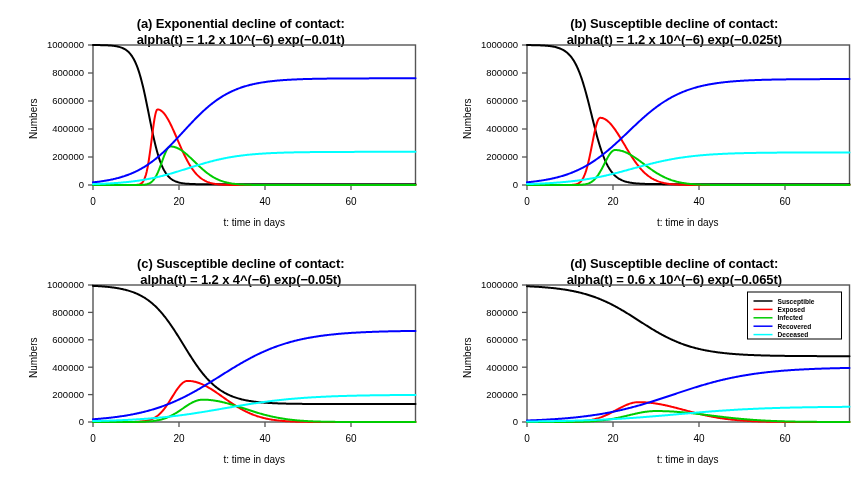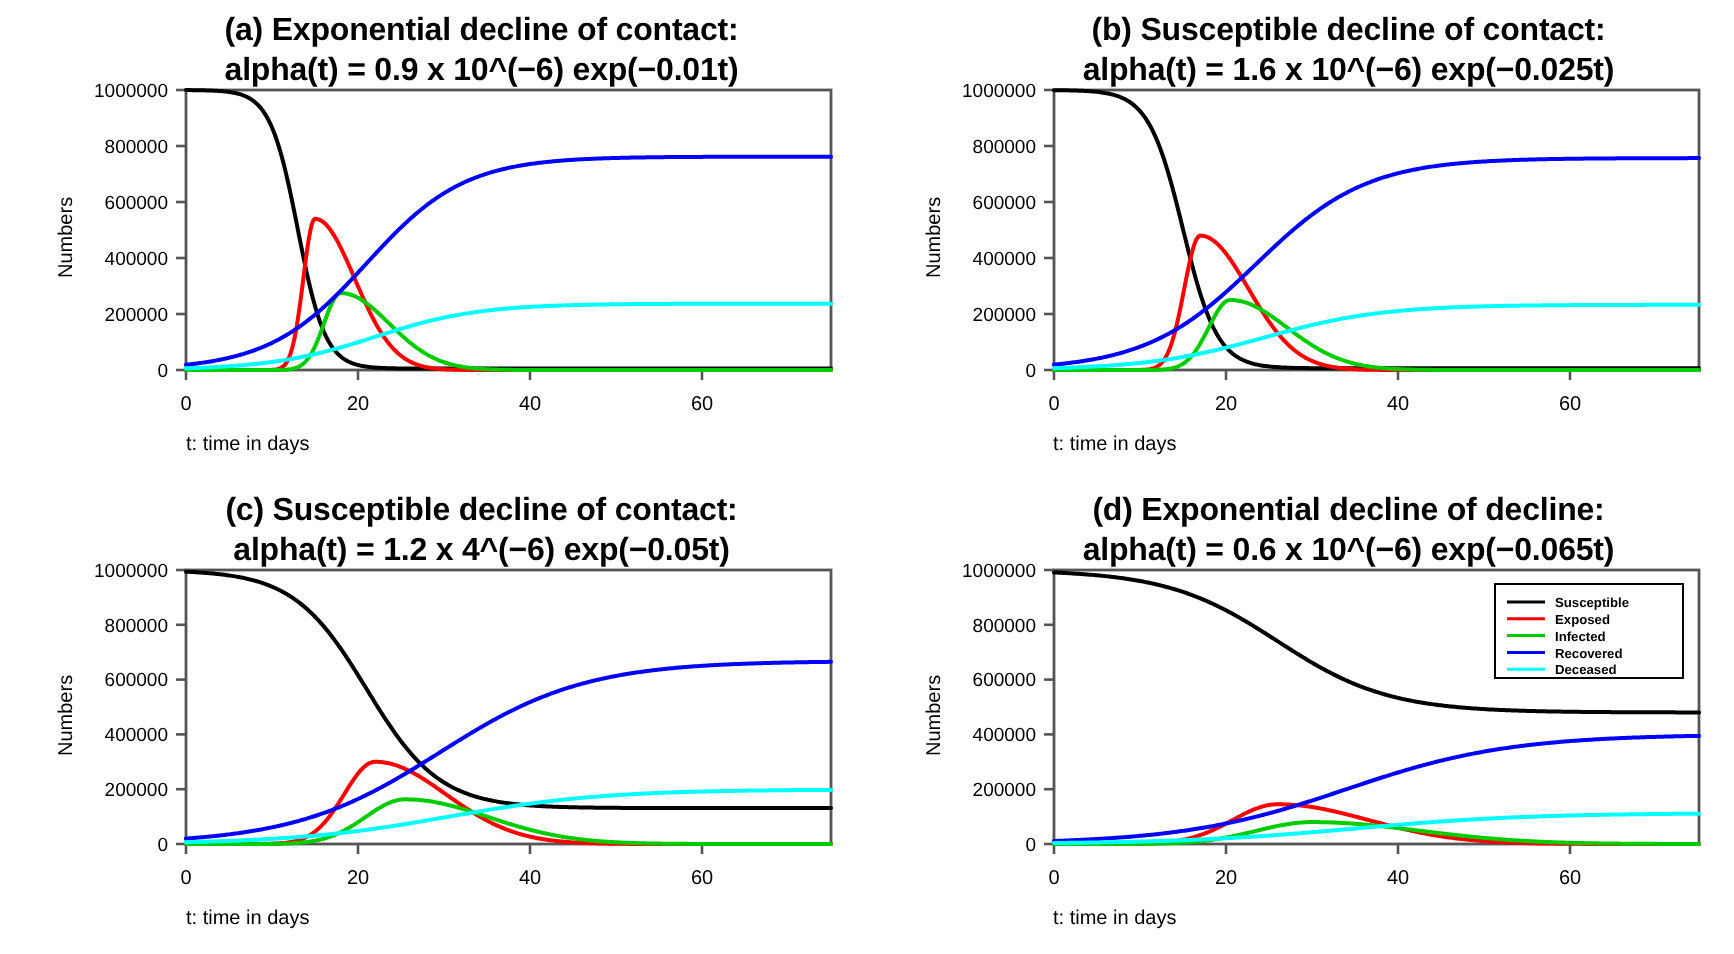--- a/index.html
+++ b/index.html
@@ -1,36 +1,36 @@
 <!DOCTYPE html>
 <html><head>
 <meta charset="utf-8">
 <style>
   html,body{margin:0;padding:0;background:#ffffff;}
   body{width:867px;height:477px;font-family:"Liberation Sans",sans-serif;overflow:hidden;}
   .grid{display:grid;grid-template-columns:433.5px 433.5px;grid-template-rows:240px 237px;width:867px;height:477px;}
   .panel{position:relative;width:100%;height:100%;}
-  .title{position:absolute;left:0;right:0;top:6px;text-align:center;font-size:16px;font-weight:bold;color:#000;line-height:1.22;letter-spacing:-0.1px;padding-left:48px;}
+  .title{position:absolute;left:0;right:0;top:16px;text-align:center;font-size:13px;font-weight:bold;color:#000;line-height:1.22;letter-spacing:-0.1px;padding-left:48px;}
   .title span{display:block;}
   .plotwrap{position:absolute;left:0;top:0;width:100%;height:100%;}
   svg{display:block;}
   .ylab{position:absolute;font-size:10px;color:#000;transform:rotate(-90deg);transform-origin:left top;white-space:nowrap;}
-  .xlab{position:absolute;font-size:10px;color:#000;text-align:left;white-space:nowrap;}
+  .xlab{position:absolute;font-size:10px;color:#000;text-align:center;white-space:nowrap;}
   .ytick{font-size:9.5px;fill:#000;text-anchor:end;font-family:"Liberation Sans",sans-serif;}
   .xtick{font-size:10px;fill:#000;text-anchor:middle;font-family:"Liberation Sans",sans-serif;}
   .legtxt{font-size:6.6px;fill:#000;font-family:"Liberation Sans",sans-serif;font-weight:bold;}
 </style>
 </head>
 <body>
 
 <div class="grid">
   <div class="panel">
     <div class="title">
       <span>(a) Exponential decline of contact:</span>
-      <span>alpha(t) = 0.9 x 10^(−6) exp(−0.01t)</span>
+      <span>alpha(t) = 1.2 x 10^(−6) exp(−0.01t)</span>
     </div>
     <div class="plotwrap">
         <svg width="433.5" height="240">
           <rect x="93" y="45" width="322.5" height="140" fill="none" stroke="#555555" stroke-width="1.4"></rect>
           <line x1="88" x2="93" y1="185" y2="185" stroke="#555555" stroke-width="1.3"></line>
           <text x="84" y="188.4" class="ytick">0</text>
           <line x1="88" x2="93" y1="157" y2="157" stroke="#555555" stroke-width="1.3"></line>
           <text x="84" y="160.4" class="ytick">200000</text>
           <line x1="88" x2="93" y1="129" y2="129" stroke="#555555" stroke-width="1.3"></line>
           <text x="84" y="132.4" class="ytick">400000</text>
@@ -54,21 +54,21 @@
           <path d="M93.00,182.36L93.77,182.28L94.54,182.20L95.30,182.11L96.07,182.02L96.84,181.93L97.61,181.83L98.38,181.74L99.14,181.64L99.91,181.53L100.68,181.43L101.45,181.32L102.21,181.21L102.98,181.09L103.75,180.97L104.52,180.85L105.29,180.72L106.05,180.59L106.82,180.46L107.59,180.32L108.36,180.18L109.13,180.03L109.89,179.88L110.66,179.73L111.43,179.57L112.20,179.40L112.96,179.24L113.73,179.06L114.50,178.88L115.27,178.70L116.04,178.51L116.80,178.32L117.57,178.12L118.34,177.92L119.11,177.71L119.88,177.49L120.64,177.27L121.41,177.05L122.18,176.81L122.95,176.57L123.71,176.33L124.48,176.08L125.25,175.82L126.02,175.55L126.79,175.28L127.55,175.00L128.32,174.71L129.09,174.42L129.86,174.12L130.63,173.81L131.39,173.49L132.16,173.17L132.93,172.83L133.70,172.49L134.46,172.14L135.23,171.79L136.00,171.42L136.77,171.04L137.54,170.66L138.30,170.27L139.07,169.87L139.84,169.46L140.61,169.04L141.38,168.61L142.14,168.17L142.91,167.72L143.68,167.27L144.45,166.80L145.21,166.32L145.98,165.84L146.75,165.34L147.52,164.83L148.29,164.32L149.05,163.79L149.82,163.25L150.59,162.71L151.36,162.15L152.13,161.59L152.89,161.01L153.66,160.42L154.43,159.83L155.20,159.22L155.96,158.61L156.73,157.98L157.50,157.35L158.27,156.70L159.04,156.05L159.80,155.38L160.57,154.71L161.34,154.03L162.11,153.34L162.88,152.64L163.64,151.93L164.41,151.21L165.18,150.48L165.95,149.75L166.71,149.01L167.48,148.26L168.25,147.50L169.02,146.74L169.79,145.97L170.55,145.19L171.32,144.41L172.09,143.62L172.86,142.83L173.63,142.03L174.39,141.22L175.16,140.41L175.93,139.60L176.70,138.78L177.46,137.96L178.23,137.14L179.00,136.32L179.77,135.49L180.54,134.66L181.30,133.83L182.07,132.99L182.84,132.16L183.61,131.33L184.38,130.49L185.14,129.66L185.91,128.83L186.68,128.00L187.45,127.17L188.21,126.34L188.98,125.52L189.75,124.70L190.52,123.88L191.29,123.07L192.05,122.26L192.82,121.45L193.59,120.65L194.36,119.86L195.13,119.07L195.89,118.28L196.66,117.51L197.43,116.73L198.20,115.97L198.96,115.21L199.73,114.46L200.50,113.72L201.27,112.98L202.04,112.26L202.80,111.54L203.57,110.83L204.34,110.12L205.11,109.43L205.88,108.75L206.64,108.07L207.41,107.41L208.18,106.75L208.95,106.10L209.71,105.47L210.48,104.84L211.25,104.22L212.02,103.61L212.79,103.01L213.55,102.43L214.32,101.85L215.09,101.28L215.86,100.72L216.63,100.17L217.39,99.64L218.16,99.11L218.93,98.59L219.70,98.08L220.46,97.58L221.23,97.09L222.00,96.62L222.77,96.15L223.54,95.69L224.30,95.24L225.07,94.80L225.84,94.37L226.61,93.95L227.38,93.53L228.14,93.13L228.91,92.74L229.68,92.35L230.45,91.98L231.21,91.61L231.98,91.25L232.75,90.90L233.52,90.55L234.29,90.22L235.05,89.89L235.82,89.58L236.59,89.26L237.36,88.96L238.13,88.67L238.89,88.38L239.66,88.10L240.43,87.82L241.20,87.56L241.96,87.30L242.73,87.04L243.50,86.79L244.27,86.55L245.04,86.32L245.80,86.09L246.57,85.87L247.34,85.65L248.11,85.44L248.88,85.24L249.64,85.04L250.41,84.84L251.18,84.66L251.95,84.47L252.71,84.29L253.48,84.12L254.25,83.95L255.02,83.79L255.79,83.63L256.55,83.47L257.32,83.32L258.09,83.17L258.86,83.03L259.63,82.89L260.39,82.76L261.16,82.63L261.93,82.50L262.70,82.37L263.46,82.25L264.23,82.14L265.00,82.02L265.77,81.91L266.54,81.81L267.30,81.70L268.07,81.60L268.84,81.50L269.61,81.41L270.38,81.32L271.14,81.23L271.91,81.14L272.68,81.06L273.45,80.97L274.21,80.89L274.98,80.82L275.75,80.74L276.52,80.67L277.29,80.60L278.05,80.53L278.82,80.46L279.59,80.40L280.36,80.34L281.13,80.27L281.89,80.22L282.66,80.16L283.43,80.10L284.20,80.05L284.96,80.00L285.73,79.95L286.50,79.90L287.27,79.85L288.04,79.80L288.80,79.76L289.57,79.71L290.34,79.67L291.11,79.63L291.88,79.59L292.64,79.55L293.41,79.51L294.18,79.48L294.95,79.44L295.71,79.41L296.48,79.38L297.25,79.34L298.02,79.31L298.79,79.28L299.55,79.25L300.32,79.22L301.09,79.20L301.86,79.17L302.63,79.14L303.39,79.12L304.16,79.09L304.93,79.07L305.70,79.05L306.46,79.03L307.23,79.00L308.00,78.98L308.77,78.96L309.54,78.94L310.30,78.92L311.07,78.91L311.84,78.89L312.61,78.87L313.38,78.85L314.14,78.84L314.91,78.82L315.68,78.81L316.45,78.79L317.21,78.78L317.98,78.76L318.75,78.75L319.52,78.74L320.29,78.72L321.05,78.71L321.82,78.70L322.59,78.69L323.36,78.68L324.13,78.66L324.89,78.65L325.66,78.64L326.43,78.63L327.20,78.62L327.96,78.62L328.73,78.61L329.50,78.60L330.27,78.59L331.04,78.58L331.80,78.57L332.57,78.56L333.34,78.56L334.11,78.55L334.88,78.54L335.64,78.54L336.41,78.53L337.18,78.52L337.95,78.52L338.71,78.51L339.48,78.50L340.25,78.50L341.02,78.49L341.79,78.49L342.55,78.48L343.32,78.48L344.09,78.47L344.86,78.47L345.63,78.46L346.39,78.46L347.16,78.46L347.93,78.45L348.70,78.45L349.46,78.44L350.23,78.44L351.00,78.44L351.77,78.43L352.54,78.43L353.30,78.43L354.07,78.42L354.84,78.42L355.61,78.42L356.38,78.41L357.14,78.41L357.91,78.41L358.68,78.40L359.45,78.40L360.21,78.40L360.98,78.40L361.75,78.39L362.52,78.39L363.29,78.39L364.05,78.39L364.82,78.39L365.59,78.38L366.36,78.38L367.13,78.38L367.89,78.38L368.66,78.38L369.43,78.37L370.20,78.37L370.96,78.37L371.73,78.37L372.50,78.37L373.27,78.37L374.04,78.37L374.80,78.36L375.57,78.36L376.34,78.36L377.11,78.36L377.88,78.36L378.64,78.36L379.41,78.36L380.18,78.36L380.95,78.35L381.71,78.35L382.48,78.35L383.25,78.35L384.02,78.35L384.79,78.35L385.55,78.35L386.32,78.35L387.09,78.35L387.86,78.35L388.63,78.35L389.39,78.34L390.16,78.34L390.93,78.34L391.70,78.34L392.46,78.34L393.23,78.34L394.00,78.34L394.77,78.34L395.54,78.34L396.30,78.34L397.07,78.34L397.84,78.34L398.61,78.34L399.38,78.34L400.14,78.34L400.91,78.34L401.68,78.33L402.45,78.33L403.21,78.33L403.98,78.33L404.75,78.33L405.52,78.33L406.29,78.33L407.05,78.33L407.82,78.33L408.59,78.33L409.36,78.33L410.13,78.33L410.89,78.33L411.66,78.33L412.43,78.33L413.20,78.33L413.96,78.33L414.73,78.33L415.50,78.33" fill="none" stroke="#0000ff" stroke-width="2" stroke-linejoin="round" stroke-linecap="round"></path>
           <path d="M93.00,184.14L93.77,184.12L94.54,184.09L95.30,184.07L96.07,184.04L96.84,184.01L97.61,183.98L98.38,183.95L99.14,183.92L99.91,183.89L100.68,183.86L101.45,183.83L102.21,183.79L102.98,183.76L103.75,183.72L104.52,183.69L105.29,183.65L106.05,183.61L106.82,183.57L107.59,183.53L108.36,183.49L109.13,183.44L109.89,183.40L110.66,183.35L111.43,183.31L112.20,183.26L112.96,183.21L113.73,183.16L114.50,183.11L115.27,183.05L116.04,183.00L116.80,182.94L117.57,182.89L118.34,182.83L119.11,182.77L119.88,182.70L120.64,182.64L121.41,182.57L122.18,182.51L122.95,182.44L123.71,182.37L124.48,182.30L125.25,182.22L126.02,182.15L126.79,182.07L127.55,181.99L128.32,181.91L129.09,181.82L129.86,181.74L130.63,181.65L131.39,181.56L132.16,181.47L132.93,181.37L133.70,181.28L134.46,181.18L135.23,181.08L136.00,180.97L136.77,180.87L137.54,180.76L138.30,180.65L139.07,180.54L139.84,180.42L140.61,180.31L141.38,180.19L142.14,180.06L142.91,179.94L143.68,179.81L144.45,179.68L145.21,179.55L145.98,179.41L146.75,179.27L147.52,179.13L148.29,178.99L149.05,178.84L149.82,178.69L150.59,178.54L151.36,178.39L152.13,178.23L152.89,178.07L153.66,177.91L154.43,177.74L155.20,177.57L155.96,177.40L156.73,177.23L157.50,177.05L158.27,176.87L159.04,176.69L159.80,176.50L160.57,176.32L161.34,176.13L162.11,175.93L162.88,175.74L163.64,175.54L164.41,175.34L165.18,175.14L165.95,174.93L166.71,174.72L167.48,174.51L168.25,174.30L169.02,174.09L169.79,173.87L170.55,173.65L171.32,173.43L172.09,173.21L172.86,172.98L173.63,172.75L174.39,172.53L175.16,172.30L175.93,172.06L176.70,171.83L177.46,171.60L178.23,171.36L179.00,171.12L179.77,170.88L180.54,170.64L181.30,170.40L182.07,170.16L182.84,169.92L183.61,169.68L184.38,169.44L185.14,169.19L185.91,168.95L186.68,168.70L187.45,168.46L188.21,168.21L188.98,167.97L189.75,167.73L190.52,167.48L191.29,167.24L192.05,167.00L192.82,166.75L193.59,166.51L194.36,166.27L195.13,166.03L195.89,165.79L196.66,165.55L197.43,165.32L198.20,165.08L198.96,164.85L199.73,164.62L200.50,164.39L201.27,164.16L202.04,163.93L202.80,163.70L203.57,163.48L204.34,163.26L205.11,163.04L205.88,162.82L206.64,162.60L207.41,162.39L208.18,162.18L208.95,161.97L209.71,161.77L210.48,161.56L211.25,161.36L212.02,161.16L212.79,160.96L213.55,160.77L214.32,160.58L215.09,160.39L215.86,160.20L216.63,160.02L217.39,159.84L218.16,159.66L218.93,159.49L219.70,159.32L220.46,159.15L221.23,158.98L222.00,158.81L222.77,158.65L223.54,158.50L224.30,158.34L225.07,158.19L225.84,158.04L226.61,157.89L227.38,157.74L228.14,157.60L228.91,157.46L229.68,157.33L230.45,157.19L231.21,157.06L231.98,156.93L232.75,156.81L233.52,156.68L234.29,156.56L235.05,156.44L235.82,156.33L236.59,156.21L237.36,156.10L238.13,155.99L238.89,155.89L239.66,155.78L240.43,155.68L241.20,155.58L241.96,155.48L242.73,155.39L243.50,155.30L244.27,155.21L245.04,155.12L245.80,155.03L246.57,154.95L247.34,154.86L248.11,154.78L248.88,154.71L249.64,154.63L250.41,154.55L251.18,154.48L251.95,154.41L252.71,154.34L253.48,154.27L254.25,154.21L255.02,154.14L255.79,154.08L256.55,154.02L257.32,153.96L258.09,153.90L258.86,153.84L259.63,153.79L260.39,153.73L261.16,153.68L261.93,153.63L262.70,153.58L263.46,153.53L264.23,153.49L265.00,153.44L265.77,153.39L266.54,153.35L267.30,153.31L268.07,153.27L268.84,153.23L269.61,153.19L270.38,153.15L271.14,153.11L271.91,153.08L272.68,153.04L273.45,153.01L274.21,152.97L274.98,152.94L275.75,152.91L276.52,152.88L277.29,152.85L278.05,152.82L278.82,152.79L279.59,152.76L280.36,152.74L281.13,152.71L281.89,152.69L282.66,152.66L283.43,152.64L284.20,152.62L284.96,152.59L285.73,152.57L286.50,152.55L287.27,152.53L288.04,152.51L288.80,152.49L289.57,152.47L290.34,152.45L291.11,152.43L291.88,152.42L292.64,152.40L293.41,152.38L294.18,152.37L294.95,152.35L295.71,152.34L296.48,152.32L297.25,152.31L298.02,152.29L298.79,152.28L299.55,152.27L300.32,152.25L301.09,152.24L301.86,152.23L302.63,152.22L303.39,152.21L304.16,152.19L304.93,152.18L305.70,152.17L306.46,152.16L307.23,152.15L308.00,152.14L308.77,152.13L309.54,152.13L310.30,152.12L311.07,152.11L311.84,152.10L312.61,152.09L313.38,152.08L314.14,152.08L314.91,152.07L315.68,152.06L316.45,152.05L317.21,152.05L317.98,152.04L318.75,152.04L319.52,152.03L320.29,152.02L321.05,152.02L321.82,152.01L322.59,152.01L323.36,152.00L324.13,152.00L324.89,151.99L325.66,151.99L326.43,151.98L327.20,151.98L327.96,151.97L328.73,151.97L329.50,151.96L330.27,151.96L331.04,151.95L331.80,151.95L332.57,151.95L333.34,151.94L334.11,151.94L334.88,151.94L335.64,151.93L336.41,151.93L337.18,151.93L337.95,151.92L338.71,151.92L339.48,151.92L340.25,151.91L341.02,151.91L341.79,151.91L342.55,151.91L343.32,151.90L344.09,151.90L344.86,151.90L345.63,151.90L346.39,151.89L347.16,151.89L347.93,151.89L348.70,151.89L349.46,151.89L350.23,151.88L351.00,151.88L351.77,151.88L352.54,151.88L353.30,151.88L354.07,151.88L354.84,151.87L355.61,151.87L356.38,151.87L357.14,151.87L357.91,151.87L358.68,151.87L359.45,151.87L360.21,151.86L360.98,151.86L361.75,151.86L362.52,151.86L363.29,151.86L364.05,151.86L364.82,151.86L365.59,151.86L366.36,151.85L367.13,151.85L367.89,151.85L368.66,151.85L369.43,151.85L370.20,151.85L370.96,151.85L371.73,151.85L372.50,151.85L373.27,151.85L374.04,151.85L374.80,151.85L375.57,151.84L376.34,151.84L377.11,151.84L377.88,151.84L378.64,151.84L379.41,151.84L380.18,151.84L380.95,151.84L381.71,151.84L382.48,151.84L383.25,151.84L384.02,151.84L384.79,151.84L385.55,151.84L386.32,151.84L387.09,151.84L387.86,151.84L388.63,151.83L389.39,151.83L390.16,151.83L390.93,151.83L391.70,151.83L392.46,151.83L393.23,151.83L394.00,151.83L394.77,151.83L395.54,151.83L396.30,151.83L397.07,151.83L397.84,151.83L398.61,151.83L399.38,151.83L400.14,151.83L400.91,151.83L401.68,151.83L402.45,151.83L403.21,151.83L403.98,151.83L404.75,151.83L405.52,151.83L406.29,151.83L407.05,151.83L407.82,151.83L408.59,151.83L409.36,151.83L410.13,151.83L410.89,151.83L411.66,151.83L412.43,151.83L413.20,151.83L413.96,151.83L414.73,151.83L415.50,151.83" fill="none" stroke="#00ffff" stroke-width="2" stroke-linejoin="round" stroke-linecap="round"></path>
         </svg>
         <div class="ylab" style="left: 28px; top: 139px;">Numbers</div>
         <div class="xlab" style="left: 93px; width: 322.5px; top: 217px;">t: time in days</div>
       </div>
   </div>
   <div class="panel">
     <div class="title">
       <span>(b) Susceptible decline of contact:</span>
-      <span>alpha(t) = 1.6 x 10^(−6) exp(−0.025t)</span>
+      <span>alpha(t) = 1.2 x 10^(−6) exp(−0.025t)</span>
     </div>
     <div class="plotwrap">
         <svg width="433.5" height="240">
           <rect x="93" y="45" width="322.5" height="140" fill="none" stroke="#555555" stroke-width="1.4"></rect>
           <line x1="88" x2="93" y1="185" y2="185" stroke="#555555" stroke-width="1.3"></line>
           <text x="84" y="188.4" class="ytick">0</text>
           <line x1="88" x2="93" y1="157" y2="157" stroke="#555555" stroke-width="1.3"></line>
           <text x="84" y="160.4" class="ytick">200000</text>
           <line x1="88" x2="93" y1="129" y2="129" stroke="#555555" stroke-width="1.3"></line>
           <text x="84" y="132.4" class="ytick">400000</text>
@@ -129,21 +129,21 @@
           <path d="M93.00,182.00L93.77,182.00L94.54,182.00L95.30,182.00L96.07,182.00L96.84,182.00L97.61,182.00L98.38,182.00L99.14,182.00L99.91,182.00L100.68,182.00L101.45,182.00L102.21,182.00L102.98,182.00L103.75,182.00L104.52,182.00L105.29,182.00L106.05,182.00L106.82,182.00L107.59,182.00L108.36,182.00L109.13,182.00L109.89,182.00L110.66,182.00L111.43,182.00L112.20,182.00L112.96,182.00L113.73,182.00L114.50,182.00L115.27,182.00L116.04,182.00L116.80,182.00L117.57,182.00L118.34,182.00L119.11,182.00L119.88,182.00L120.64,182.00L121.41,182.00L122.18,181.99L122.95,181.99L123.71,181.99L124.48,181.99L125.25,181.99L126.02,181.99L126.79,181.99L127.55,181.98L128.32,181.98L129.09,181.98L129.86,181.97L130.63,181.97L131.39,181.97L132.16,181.96L132.93,181.96L133.70,181.95L134.46,181.94L135.23,181.93L136.00,181.92L136.77,181.91L137.54,181.90L138.30,181.89L139.07,181.87L139.84,181.86L140.61,181.84L141.38,181.82L142.14,181.79L142.91,181.77L143.68,181.74L144.45,181.71L145.21,181.67L145.98,181.63L146.75,181.59L147.52,181.54L148.29,181.49L149.05,181.43L149.82,181.37L150.59,181.30L151.36,181.23L152.13,181.14L152.89,181.06L153.66,180.96L154.43,180.86L155.20,180.74L155.96,180.62L156.73,180.49L157.50,180.35L158.27,180.20L159.04,180.04L159.80,179.86L160.57,179.68L161.34,179.48L162.11,179.27L162.88,179.04L163.64,178.81L164.41,178.55L165.18,178.29L165.95,178.01L166.71,177.71L167.48,177.40L168.25,177.08L169.02,176.74L169.79,176.38L170.55,176.01L171.32,175.63L172.09,175.23L172.86,174.82L173.63,174.39L174.39,173.95L175.16,173.50L175.93,173.03L176.70,172.56L177.46,172.07L178.23,171.58L179.00,171.07L179.77,170.56L180.54,170.05L181.30,169.53L182.07,169.00L182.84,168.48L183.61,167.95L184.38,167.43L185.14,166.91L185.91,166.39L186.68,165.88L187.45,165.38L188.21,164.89L188.98,164.41L189.75,163.95L190.52,163.50L191.29,163.07L192.05,162.65L192.82,162.26L193.59,161.89L194.36,161.55L195.13,161.23L195.89,160.93L196.66,160.67L197.43,160.43L198.20,160.23L198.96,160.05L199.73,159.91L200.50,159.80L201.27,159.72L202.04,159.68L202.80,159.67L203.57,159.67L204.34,159.69L205.11,159.71L205.88,159.74L206.64,159.77L207.41,159.82L208.18,159.87L208.95,159.93L209.71,159.99L210.48,160.07L211.25,160.15L212.02,160.24L212.79,160.33L213.55,160.43L214.32,160.54L215.09,160.66L215.86,160.78L216.63,160.91L217.39,161.05L218.16,161.19L218.93,161.34L219.70,161.49L220.46,161.65L221.23,161.82L222.00,161.99L222.77,162.17L223.54,162.35L224.30,162.54L225.07,162.73L225.84,162.93L226.61,163.13L227.38,163.34L228.14,163.55L228.91,163.76L229.68,163.98L230.45,164.20L231.21,164.42L231.98,164.65L232.75,164.88L233.52,165.12L234.29,165.35L235.05,165.59L235.82,165.83L236.59,166.07L237.36,166.32L238.13,166.56L238.89,166.81L239.66,167.06L240.43,167.31L241.20,167.56L241.96,167.81L242.73,168.06L243.50,168.31L244.27,168.57L245.04,168.82L245.80,169.07L246.57,169.32L247.34,169.57L248.11,169.82L248.88,170.07L249.64,170.32L250.41,170.57L251.18,170.81L251.95,171.05L252.71,171.30L253.48,171.54L254.25,171.78L255.02,172.01L255.79,172.25L256.55,172.48L257.32,172.71L258.09,172.94L258.86,173.16L259.63,173.39L260.39,173.60L261.16,173.82L261.93,174.04L262.70,174.25L263.46,174.46L264.23,174.66L265.00,174.86L265.77,175.06L266.54,175.26L267.30,175.45L268.07,175.64L268.84,175.83L269.61,176.01L270.38,176.19L271.14,176.36L271.91,176.53L272.68,176.70L273.45,176.87L274.21,177.03L274.98,177.19L275.75,177.34L276.52,177.50L277.29,177.64L278.05,177.79L278.82,177.93L279.59,178.07L280.36,178.20L281.13,178.33L281.89,178.46L282.66,178.59L283.43,178.71L284.20,178.83L284.96,178.94L285.73,179.05L286.50,179.16L287.27,179.27L288.04,179.37L288.80,179.47L289.57,179.57L290.34,179.66L291.11,179.75L291.88,179.84L292.64,179.93L293.41,180.01L294.18,180.09L294.95,180.17L295.71,180.24L296.48,180.31L297.25,180.38L298.02,180.45L298.79,180.52L299.55,180.58L300.32,180.64L301.09,180.70L301.86,180.76L302.63,180.81L303.39,180.86L304.16,180.91L304.93,180.96L305.70,181.01L306.46,181.05L307.23,181.10L308.00,181.14L308.77,181.18L309.54,181.22L310.30,181.26L311.07,181.29L311.84,181.32L312.61,181.36L313.38,181.39L314.14,181.42L314.91,181.45L315.68,181.47L316.45,181.50L317.21,181.53L317.98,181.55L318.75,181.57L319.52,181.59L320.29,181.61L321.05,181.63L321.82,181.65L322.59,181.67L323.36,181.69L324.13,181.71L324.89,181.72L325.66,181.74L326.43,181.75L327.20,181.76L327.96,181.78L328.73,181.79L329.50,181.80L330.27,181.81L331.04,181.82L331.80,181.83L332.57,181.84L333.34,181.85L334.11,181.86L334.88,181.87L335.64,181.88L336.41,181.88L337.18,181.89L337.95,181.90L338.71,181.90L339.48,181.91L340.25,181.91L341.02,181.92L341.79,181.92L342.55,181.93L343.32,181.93L344.09,181.94L344.86,181.94L345.63,181.94L346.39,181.95L347.16,181.95L347.93,181.95L348.70,181.96L349.46,181.96L350.23,181.96L351.00,181.96L351.77,181.97L352.54,181.97L353.30,181.97L354.07,181.97L354.84,181.98L355.61,181.98L356.38,181.98L357.14,181.98L357.91,181.98L358.68,181.98L359.45,181.98L360.21,181.98L360.98,181.99L361.75,181.99L362.52,181.99L363.29,181.99L364.05,181.99L364.82,181.99L365.59,181.99L366.36,181.99L367.13,181.99L367.89,181.99L368.66,181.99L369.43,181.99L370.20,181.99L370.96,181.99L371.73,181.99L372.50,182.00L373.27,182.00L374.04,182.00L374.80,182.00L375.57,182.00L376.34,182.00L377.11,182.00L377.88,182.00L378.64,182.00L379.41,182.00L380.18,182.00L380.95,182.00L381.71,182.00L382.48,182.00L383.25,182.00L384.02,182.00L384.79,182.00L385.55,182.00L386.32,182.00L387.09,182.00L387.86,182.00L388.63,182.00L389.39,182.00L390.16,182.00L390.93,182.00L391.70,182.00L392.46,182.00L393.23,182.00L394.00,182.00L394.77,182.00L395.54,182.00L396.30,182.00L397.07,182.00L397.84,182.00L398.61,182.00L399.38,182.00L400.14,182.00L400.91,182.00L401.68,182.00L402.45,182.00L403.21,182.00L403.98,182.00L404.75,182.00L405.52,182.00L406.29,182.00L407.05,182.00L407.82,182.00L408.59,182.00L409.36,182.00L410.13,182.00L410.89,182.00L411.66,182.00L412.43,182.00L413.20,182.00L413.96,182.00L414.73,182.00L415.50,182.00" fill="none" stroke="#00cc00" stroke-width="2" stroke-linejoin="round" stroke-linecap="round"></path>
           <path d="M93.00,179.27L93.77,179.21L94.54,179.15L95.30,179.09L96.07,179.04L96.84,178.97L97.61,178.91L98.38,178.85L99.14,178.78L99.91,178.72L100.68,178.65L101.45,178.58L102.21,178.51L102.98,178.44L103.75,178.37L104.52,178.29L105.29,178.22L106.05,178.14L106.82,178.06L107.59,177.98L108.36,177.90L109.13,177.82L109.89,177.73L110.66,177.64L111.43,177.56L112.20,177.47L112.96,177.37L113.73,177.28L114.50,177.19L115.27,177.09L116.04,176.99L116.80,176.89L117.57,176.79L118.34,176.68L119.11,176.58L119.88,176.47L120.64,176.36L121.41,176.24L122.18,176.13L122.95,176.01L123.71,175.89L124.48,175.77L125.25,175.65L126.02,175.52L126.79,175.40L127.55,175.27L128.32,175.13L129.09,175.00L129.86,174.86L130.63,174.72L131.39,174.58L132.16,174.43L132.93,174.29L133.70,174.13L134.46,173.98L135.23,173.83L136.00,173.67L136.77,173.51L137.54,173.34L138.30,173.18L139.07,173.01L139.84,172.84L140.61,172.66L141.38,172.48L142.14,172.30L142.91,172.12L143.68,171.93L144.45,171.74L145.21,171.55L145.98,171.35L146.75,171.15L147.52,170.95L148.29,170.74L149.05,170.53L149.82,170.32L150.59,170.10L151.36,169.88L152.13,169.66L152.89,169.43L153.66,169.20L154.43,168.97L155.20,168.73L155.96,168.49L156.73,168.24L157.50,167.99L158.27,167.74L159.04,167.49L159.80,167.23L160.57,166.97L161.34,166.70L162.11,166.43L162.88,166.15L163.64,165.88L164.41,165.59L165.18,165.31L165.95,165.02L166.71,164.73L167.48,164.43L168.25,164.13L169.02,163.82L169.79,163.51L170.55,163.20L171.32,162.88L172.09,162.56L172.86,162.24L173.63,161.91L174.39,161.58L175.16,161.24L175.93,160.90L176.70,160.56L177.46,160.21L178.23,159.86L179.00,159.50L179.77,159.14L180.54,158.78L181.30,158.41L182.07,158.04L182.84,157.67L183.61,157.29L184.38,156.91L185.14,156.52L185.91,156.13L186.68,155.74L187.45,155.34L188.21,154.94L188.98,154.54L189.75,154.13L190.52,153.72L191.29,153.31L192.05,152.89L192.82,152.47L193.59,152.05L194.36,151.63L195.13,151.20L195.89,150.76L196.66,150.33L197.43,149.89L198.20,149.45L198.96,149.01L199.73,148.56L200.50,148.11L201.27,147.66L202.04,147.21L202.80,146.75L203.57,146.30L204.34,145.84L205.11,145.37L205.88,144.91L206.64,144.44L207.41,143.98L208.18,143.51L208.95,143.04L209.71,142.56L210.48,142.09L211.25,141.62L212.02,141.14L212.79,140.66L213.55,140.19L214.32,139.71L215.09,139.23L215.86,138.75L216.63,138.27L217.39,137.78L218.16,137.30L218.93,136.82L219.70,136.34L220.46,135.86L221.23,135.37L222.00,134.89L222.77,134.41L223.54,133.93L224.30,133.45L225.07,132.97L225.84,132.49L226.61,132.01L227.38,131.53L228.14,131.06L228.91,130.58L229.68,130.11L230.45,129.64L231.21,129.16L231.98,128.69L232.75,128.23L233.52,127.76L234.29,127.30L235.05,126.83L235.82,126.37L236.59,125.91L237.36,125.46L238.13,125.00L238.89,124.55L239.66,124.10L240.43,123.65L241.20,123.21L241.96,122.77L242.73,122.33L243.50,121.89L244.27,121.46L245.04,121.03L245.80,120.60L246.57,120.18L247.34,119.76L248.11,119.34L248.88,118.92L249.64,118.51L250.41,118.11L251.18,117.70L251.95,117.30L252.71,116.90L253.48,116.51L254.25,116.12L255.02,115.73L255.79,115.35L256.55,114.97L257.32,114.59L258.09,114.22L258.86,113.85L259.63,113.49L260.39,113.12L261.16,112.77L261.93,112.41L262.70,112.06L263.46,111.72L264.23,111.38L265.00,111.04L265.77,110.71L266.54,110.38L267.30,110.05L268.07,109.73L268.84,109.41L269.61,109.09L270.38,108.78L271.14,108.48L271.91,108.17L272.68,107.88L273.45,107.58L274.21,107.29L274.98,107.00L275.75,106.72L276.52,106.44L277.29,106.16L278.05,105.89L278.82,105.62L279.59,105.36L280.36,105.10L281.13,104.84L281.89,104.59L282.66,104.34L283.43,104.09L284.20,103.85L284.96,103.61L285.73,103.38L286.50,103.15L287.27,102.92L288.04,102.69L288.80,102.47L289.57,102.25L290.34,102.04L291.11,101.83L291.88,101.62L292.64,101.42L293.41,101.22L294.18,101.02L294.95,100.82L295.71,100.63L296.48,100.44L297.25,100.26L298.02,100.07L298.79,99.89L299.55,99.72L300.32,99.54L301.09,99.37L301.86,99.21L302.63,99.04L303.39,98.88L304.16,98.72L304.93,98.56L305.70,98.41L306.46,98.26L307.23,98.11L308.00,97.96L308.77,97.82L309.54,97.68L310.30,97.54L311.07,97.41L311.84,97.27L312.61,97.14L313.38,97.01L314.14,96.88L314.91,96.76L315.68,96.64L316.45,96.52L317.21,96.40L317.98,96.29L318.75,96.17L319.52,96.06L320.29,95.95L321.05,95.84L321.82,95.74L322.59,95.64L323.36,95.53L324.13,95.43L324.89,95.34L325.66,95.24L326.43,95.15L327.20,95.05L327.96,94.96L328.73,94.87L329.50,94.79L330.27,94.70L331.04,94.62L331.80,94.54L332.57,94.45L333.34,94.38L334.11,94.30L334.88,94.22L335.64,94.15L336.41,94.07L337.18,94.00L337.95,93.93L338.71,93.86L339.48,93.79L340.25,93.73L341.02,93.66L341.79,93.60L342.55,93.53L343.32,93.47L344.09,93.41L344.86,93.35L345.63,93.30L346.39,93.24L347.16,93.18L347.93,93.13L348.70,93.07L349.46,93.02L350.23,92.97L351.00,92.92L351.77,92.87L352.54,92.82L353.30,92.77L354.07,92.73L354.84,92.68L355.61,92.64L356.38,92.59L357.14,92.55L357.91,92.51L358.68,92.47L359.45,92.43L360.21,92.39L360.98,92.35L361.75,92.31L362.52,92.27L363.29,92.24L364.05,92.20L364.82,92.17L365.59,92.13L366.36,92.10L367.13,92.06L367.89,92.03L368.66,92.00L369.43,91.97L370.20,91.94L370.96,91.91L371.73,91.88L372.50,91.85L373.27,91.82L374.04,91.80L374.80,91.77L375.57,91.74L376.34,91.72L377.11,91.69L377.88,91.67L378.64,91.64L379.41,91.62L380.18,91.59L380.95,91.57L381.71,91.55L382.48,91.53L383.25,91.51L384.02,91.48L384.79,91.46L385.55,91.44L386.32,91.42L387.09,91.40L387.86,91.39L388.63,91.37L389.39,91.35L390.16,91.33L390.93,91.31L391.70,91.30L392.46,91.28L393.23,91.26L394.00,91.25L394.77,91.23L395.54,91.22L396.30,91.20L397.07,91.19L397.84,91.17L398.61,91.16L399.38,91.14L400.14,91.13L400.91,91.12L401.68,91.10L402.45,91.09L403.21,91.08L403.98,91.07L404.75,91.05L405.52,91.04L406.29,91.03L407.05,91.02L407.82,91.01L408.59,91.00L409.36,90.99L410.13,90.98L410.89,90.97L411.66,90.96L412.43,90.95L413.20,90.94L413.96,90.93L414.73,90.92L415.50,90.91" fill="none" stroke="#0000ff" stroke-width="2" stroke-linejoin="round" stroke-linecap="round"></path>
           <path d="M93.00,181.08L93.77,181.06L94.54,181.04L95.30,181.03L96.07,181.01L96.84,180.99L97.61,180.97L98.38,180.95L99.14,180.93L99.91,180.91L100.68,180.89L101.45,180.87L102.21,180.85L102.98,180.82L103.75,180.80L104.52,180.78L105.29,180.76L106.05,180.73L106.82,180.71L107.59,180.68L108.36,180.66L109.13,180.63L109.89,180.61L110.66,180.58L111.43,180.56L112.20,180.53L112.96,180.50L113.73,180.47L114.50,180.44L115.27,180.42L116.04,180.39L116.80,180.36L117.57,180.33L118.34,180.29L119.11,180.26L119.88,180.23L120.64,180.20L121.41,180.16L122.18,180.13L122.95,180.10L123.71,180.06L124.48,180.02L125.25,179.99L126.02,179.95L126.79,179.91L127.55,179.88L128.32,179.84L129.09,179.80L129.86,179.76L130.63,179.72L131.39,179.68L132.16,179.63L132.93,179.59L133.70,179.55L134.46,179.50L135.23,179.46L136.00,179.41L136.77,179.37L137.54,179.32L138.30,179.27L139.07,179.22L139.84,179.17L140.61,179.12L141.38,179.07L142.14,179.02L142.91,178.97L143.68,178.91L144.45,178.86L145.21,178.80L145.98,178.75L146.75,178.69L147.52,178.63L148.29,178.58L149.05,178.52L149.82,178.46L150.59,178.40L151.36,178.33L152.13,178.27L152.89,178.21L153.66,178.14L154.43,178.08L155.20,178.01L155.96,177.94L156.73,177.88L157.50,177.81L158.27,177.74L159.04,177.67L159.80,177.59L160.57,177.52L161.34,177.45L162.11,177.37L162.88,177.30L163.64,177.22L164.41,177.14L165.18,177.06L165.95,176.98L166.71,176.90L167.48,176.82L168.25,176.74L169.02,176.65L169.79,176.57L170.55,176.48L171.32,176.39L172.09,176.31L172.86,176.22L173.63,176.13L174.39,176.04L175.16,175.94L175.93,175.85L176.70,175.76L177.46,175.66L178.23,175.57L179.00,175.47L179.77,175.37L180.54,175.27L181.30,175.17L182.07,175.07L182.84,174.97L183.61,174.87L184.38,174.76L185.14,174.66L185.91,174.55L186.68,174.44L187.45,174.34L188.21,174.23L188.98,174.12L189.75,174.01L190.52,173.90L191.29,173.78L192.05,173.67L192.82,173.56L193.59,173.44L194.36,173.33L195.13,173.21L195.89,173.09L196.66,172.97L197.43,172.85L198.20,172.73L198.96,172.61L199.73,172.49L200.50,172.37L201.27,172.25L202.04,172.12L202.80,172.00L203.57,171.88L204.34,171.75L205.11,171.62L205.88,171.50L206.64,171.37L207.41,171.24L208.18,171.12L208.95,170.99L209.71,170.86L210.48,170.73L211.25,170.60L212.02,170.47L212.79,170.34L213.55,170.20L214.32,170.07L215.09,169.94L215.86,169.81L216.63,169.68L217.39,169.54L218.16,169.41L218.93,169.28L219.70,169.14L220.46,169.01L221.23,168.88L222.00,168.74L222.77,168.61L223.54,168.48L224.30,168.34L225.07,168.21L225.84,168.07L226.61,167.94L227.38,167.81L228.14,167.67L228.91,167.54L229.68,167.41L230.45,167.27L231.21,167.14L231.98,167.01L232.75,166.88L233.52,166.74L234.29,166.61L235.05,166.48L235.82,166.35L236.59,166.22L237.36,166.09L238.13,165.96L238.89,165.83L239.66,165.70L240.43,165.57L241.20,165.44L241.96,165.32L242.73,165.19L243.50,165.06L244.27,164.94L245.04,164.81L245.80,164.69L246.57,164.56L247.34,164.44L248.11,164.32L248.88,164.20L249.64,164.07L250.41,163.95L251.18,163.84L251.95,163.72L252.71,163.60L253.48,163.48L254.25,163.37L255.02,163.25L255.79,163.14L256.55,163.02L257.32,162.91L258.09,162.80L258.86,162.69L259.63,162.58L260.39,162.47L261.16,162.36L261.93,162.25L262.70,162.14L263.46,162.04L264.23,161.93L265.00,161.83L265.77,161.73L266.54,161.63L267.30,161.53L268.07,161.43L268.84,161.33L269.61,161.23L270.38,161.13L271.14,161.04L271.91,160.94L272.68,160.85L273.45,160.76L274.21,160.66L274.98,160.57L275.75,160.48L276.52,160.40L277.29,160.31L278.05,160.22L278.82,160.14L279.59,160.05L280.36,159.97L281.13,159.89L281.89,159.80L282.66,159.72L283.43,159.64L284.20,159.57L284.96,159.49L285.73,159.41L286.50,159.34L287.27,159.26L288.04,159.19L288.80,159.11L289.57,159.04L290.34,158.97L291.11,158.90L291.88,158.83L292.64,158.77L293.41,158.70L294.18,158.63L294.95,158.57L295.71,158.50L296.48,158.44L297.25,158.38L298.02,158.32L298.79,158.26L299.55,158.20L300.32,158.14L301.09,158.08L301.86,158.02L302.63,157.97L303.39,157.91L304.16,157.86L304.93,157.80L305.70,157.75L306.46,157.70L307.23,157.64L308.00,157.59L308.77,157.54L309.54,157.50L310.30,157.45L311.07,157.40L311.84,157.35L312.61,157.31L313.38,157.26L314.14,157.22L314.91,157.17L315.68,157.13L316.45,157.09L317.21,157.04L317.98,157.00L318.75,156.96L319.52,156.92L320.29,156.88L321.05,156.85L321.82,156.81L322.59,156.77L323.36,156.73L324.13,156.70L324.89,156.66L325.66,156.63L326.43,156.59L327.20,156.56L327.96,156.53L328.73,156.49L329.50,156.46L330.27,156.43L331.04,156.40L331.80,156.37L332.57,156.34L333.34,156.31L334.11,156.28L334.88,156.25L335.64,156.22L336.41,156.20L337.18,156.17L337.95,156.14L338.71,156.12L339.48,156.09L340.25,156.07L341.02,156.04L341.79,156.02L342.55,155.99L343.32,155.97L344.09,155.95L344.86,155.93L345.63,155.90L346.39,155.88L347.16,155.86L347.93,155.84L348.70,155.82L349.46,155.80L350.23,155.78L351.00,155.76L351.77,155.74L352.54,155.72L353.30,155.70L354.07,155.68L354.84,155.67L355.61,155.65L356.38,155.63L357.14,155.62L357.91,155.60L358.68,155.58L359.45,155.57L360.21,155.55L360.98,155.54L361.75,155.52L362.52,155.51L363.29,155.49L364.05,155.48L364.82,155.46L365.59,155.45L366.36,155.44L367.13,155.42L367.89,155.41L368.66,155.40L369.43,155.38L370.20,155.37L370.96,155.36L371.73,155.35L372.50,155.34L373.27,155.33L374.04,155.31L374.80,155.30L375.57,155.29L376.34,155.28L377.11,155.27L377.88,155.26L378.64,155.25L379.41,155.24L380.18,155.23L380.95,155.22L381.71,155.21L382.48,155.20L383.25,155.19L384.02,155.19L384.79,155.18L385.55,155.17L386.32,155.16L387.09,155.15L387.86,155.14L388.63,155.14L389.39,155.13L390.16,155.12L390.93,155.11L391.70,155.11L392.46,155.10L393.23,155.09L394.00,155.09L394.77,155.08L395.54,155.07L396.30,155.07L397.07,155.06L397.84,155.05L398.61,155.05L399.38,155.04L400.14,155.04L400.91,155.03L401.68,155.02L402.45,155.02L403.21,155.01L403.98,155.01L404.75,155.00L405.52,155.00L406.29,154.99L407.05,154.99L407.82,154.98L408.59,154.98L409.36,154.97L410.13,154.97L410.89,154.96L411.66,154.96L412.43,154.96L413.20,154.95L413.96,154.95L414.73,154.94L415.50,154.94" fill="none" stroke="#00ffff" stroke-width="2" stroke-linejoin="round" stroke-linecap="round"></path>
         </svg>
         <div class="ylab" style="left: 28px; top: 137.5px;">Numbers</div>
         <div class="xlab" style="left: 93px; width: 322.5px; top: 214px;">t: time in days</div>
       </div>
   </div>
   <div class="panel">
     <div class="title">
-      <span>(d) Exponential decline of decline:</span>
+      <span>(d) Susceptible decline of contact:</span>
       <span>alpha(t) = 0.6 x 10^(−6) exp(−0.065t)</span>
     </div>
     <div class="plotwrap">
         <svg width="433.5" height="237">
           <rect x="93" y="45" width="322.5" height="137" fill="none" stroke="#555555" stroke-width="1.4"></rect>
           <line x1="88" x2="93" y1="182" y2="182" stroke="#555555" stroke-width="1.3"></line>
           <text x="84" y="185.4" class="ytick">0</text>
           <line x1="88" x2="93" y1="154.6" y2="154.6" stroke="#555555" stroke-width="1.3"></line>
           <text x="84" y="158" class="ytick">200000</text>
           <line x1="88" x2="93" y1="127.19999999999999" y2="127.19999999999999" stroke="#555555" stroke-width="1.3"></line>

